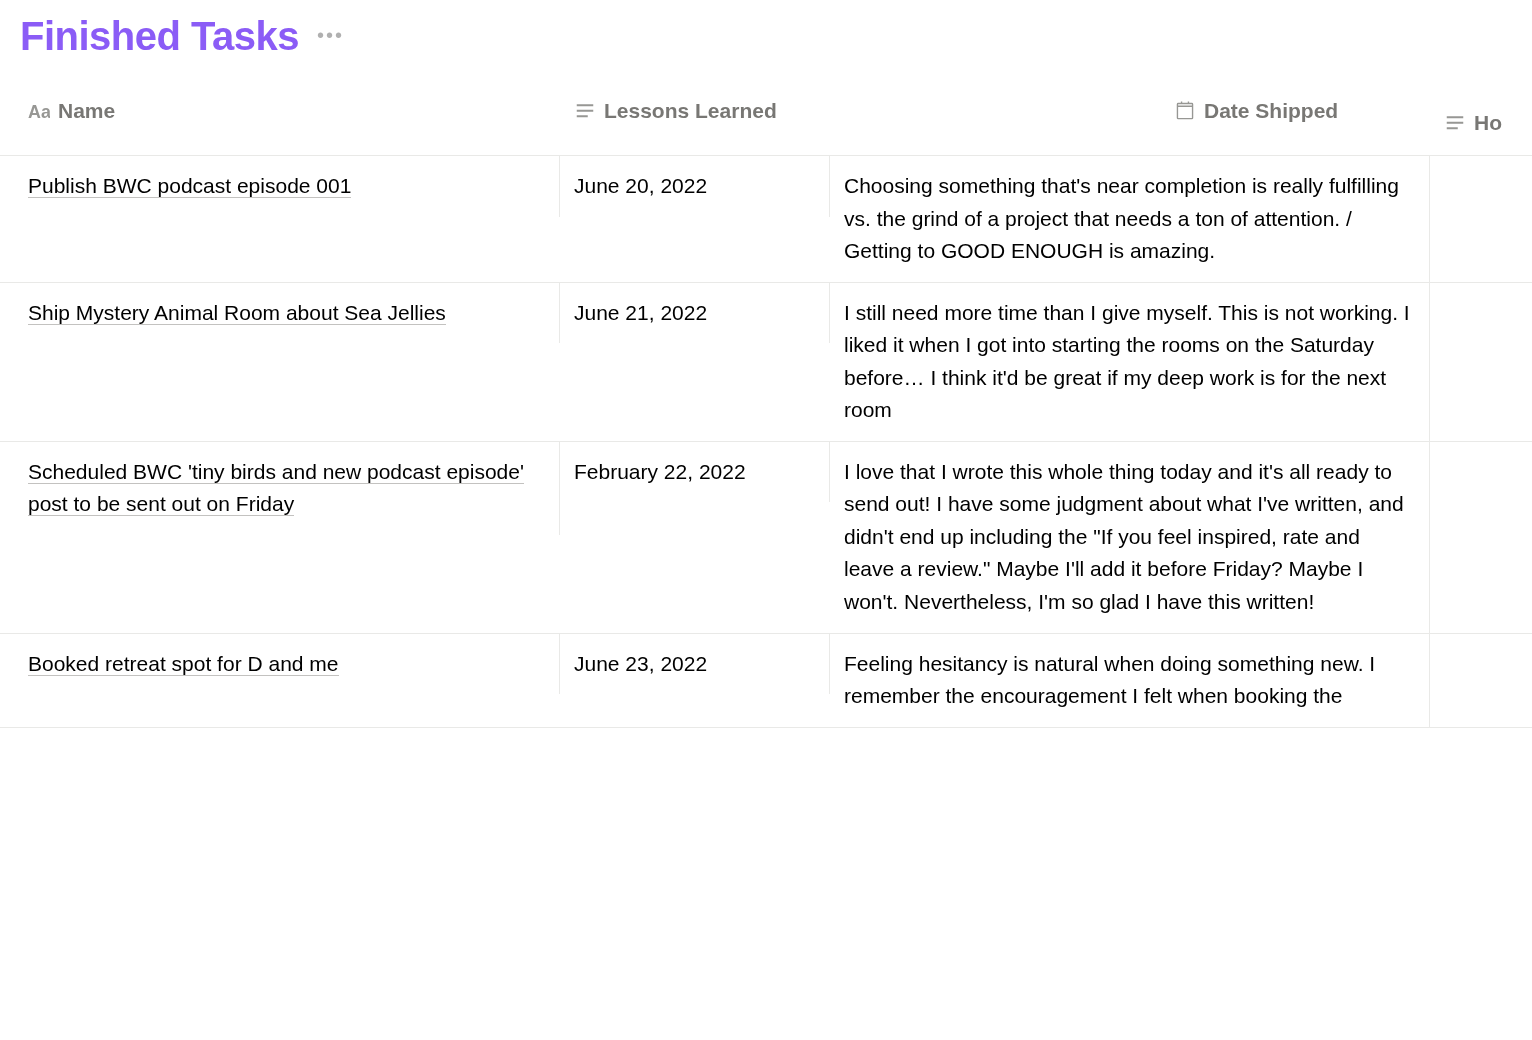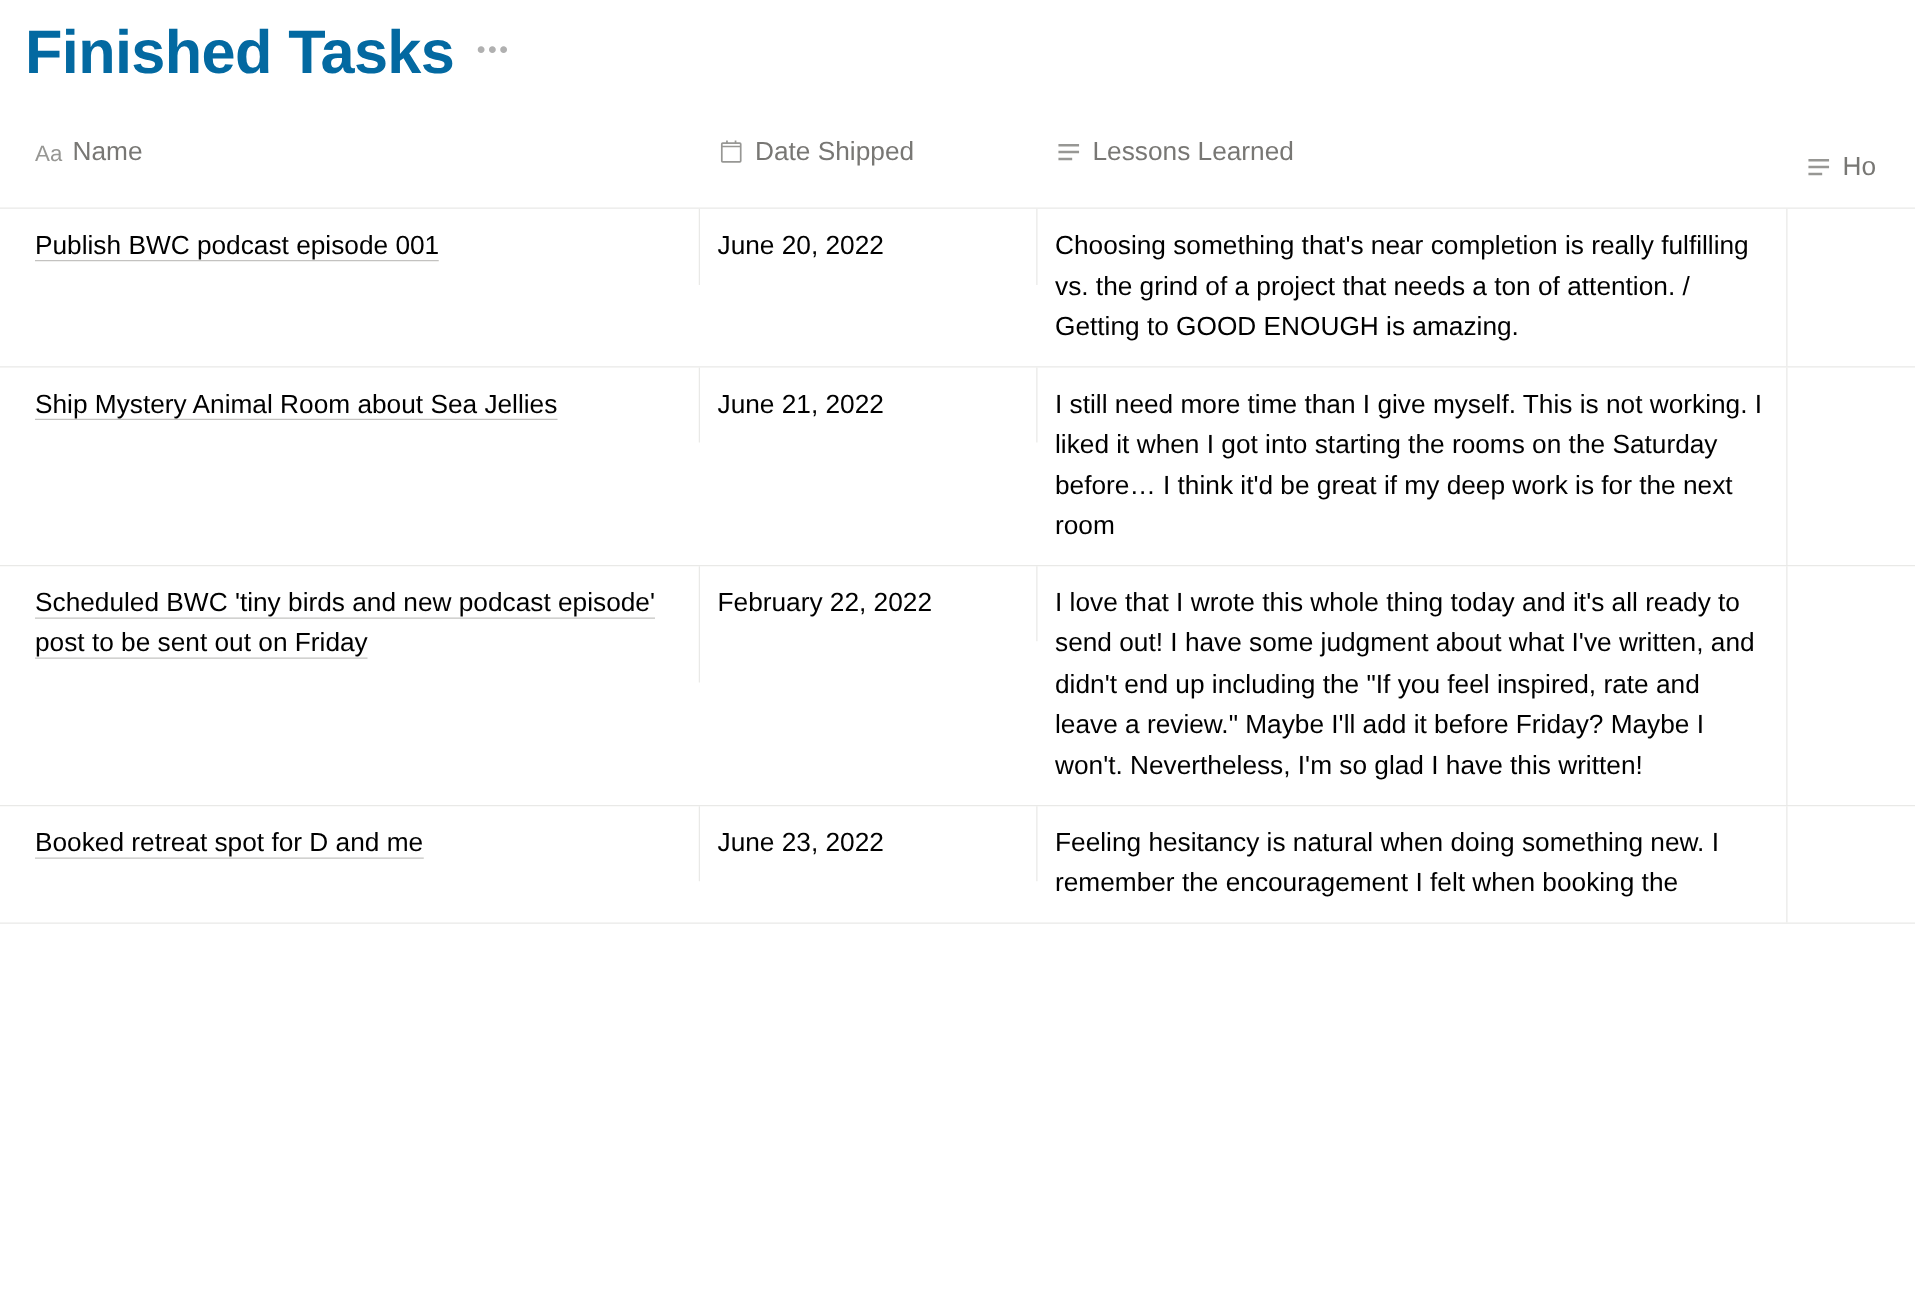--- a/index.html
+++ b/index.html
@@ -16,23 +16,23 @@
       overflow: hidden;
       padding: 0;
     }
     .header {
       display: flex;
       align-items: center;
       padding: 14px 20px 20px 20px;
       gap: 18px;
     }
     .page-title {
-      font-size: 49px;
+      font-size: 40px;
       font-weight: 700;
-      color: #0369a1;
+      color: #8b5cf6;
       letter-spacing: -0.5px;
     }
     .more-icon {
       color: #b0b0b0;
       font-size: 20px;
       letter-spacing: 2px;
       cursor: pointer;
       user-select: none;
       line-height: 1;
       padding-bottom: 4px;
@@ -44,21 +44,21 @@
       display: flex;
       border-bottom: 1px solid #e9e9e7;
       padding: 0 0 12px 0;
     }
     .col-header {
       display: flex;
       align-items: center;
       gap: 8px;
       color: #787774;
       font-size: 21px;
-      font-weight: 400;
+      font-weight: 700;
       padding: 8px 14px;
     }
     .col-name { width: 560px; padding-left: 28px; }
     .col-date { width: 270px; }
     .col-lessons { width: 600px; }
     .col-how { flex: 1; min-width: 0; overflow: hidden; white-space: nowrap; margin-top: 24px; }
     .header-icon {
       display: inline-flex;
       align-items: center;
       justify-content: center;
@@ -116,35 +116,35 @@
   <div class="table-header">
     <div class="col-header col-name">
       <span class="header-icon">
         <svg viewBox="0 0 16 16">
             <path d="M2.5 12h6v1.5h-6V12zm0-4.5h11V9h-11V7.5zm0-4.5h11v1.5h-11V3z" opacity="0"></path>
             <text x="0" y="13" font-size="13" font-family="sans-serif" fill="currentColor">Aa</text>
           </svg>
       </span>
       <span>Name</span>
     </div>
+    <div class="col-header col-lessons">
+      <span class="header-icon">
+        <svg viewBox="0 0 16 16">
+            <path d="M2 3h12v1.5H2V3zm0 4h12v1.5H2V7zm0 4h8v1.5H2V11z"></path>
+          </svg>
+      </span>
+      <span>Lessons Learned</span>
+    </div>
     <div class="col-header col-date">
       <span class="header-icon">
         <svg viewBox="0 0 16 16">
             <path d="M3 2h2V1h1v1h4V1h1v1h2a1 1 0 011 1v10a1 1 0 01-1 1H3a1 1 0 01-1-1V3a1 1 0 011-1zm0 3v8h10V5H3zm0-1h10V3H3v1z"></path>
           </svg>
       </span>
       <span>Date Shipped</span>
-    </div>
-    <div class="col-header col-lessons">
-      <span class="header-icon">
-        <svg viewBox="0 0 16 16">
-            <path d="M2 3h12v1.5H2V3zm0 4h12v1.5H2V7zm0 4h8v1.5H2V11z"></path>
-          </svg>
-      </span>
-      <span>Lessons Learned</span>
     </div>
     <div class="col-header col-how">
       <span class="header-icon">
         <svg viewBox="0 0 16 16">
             <path d="M2 3h12v1.5H2V3zm0 4h12v1.5H2V7zm0 4h8v1.5H2V11z"></path>
           </svg>
       </span>
       <span>Ho</span>
     </div>
   </div>

